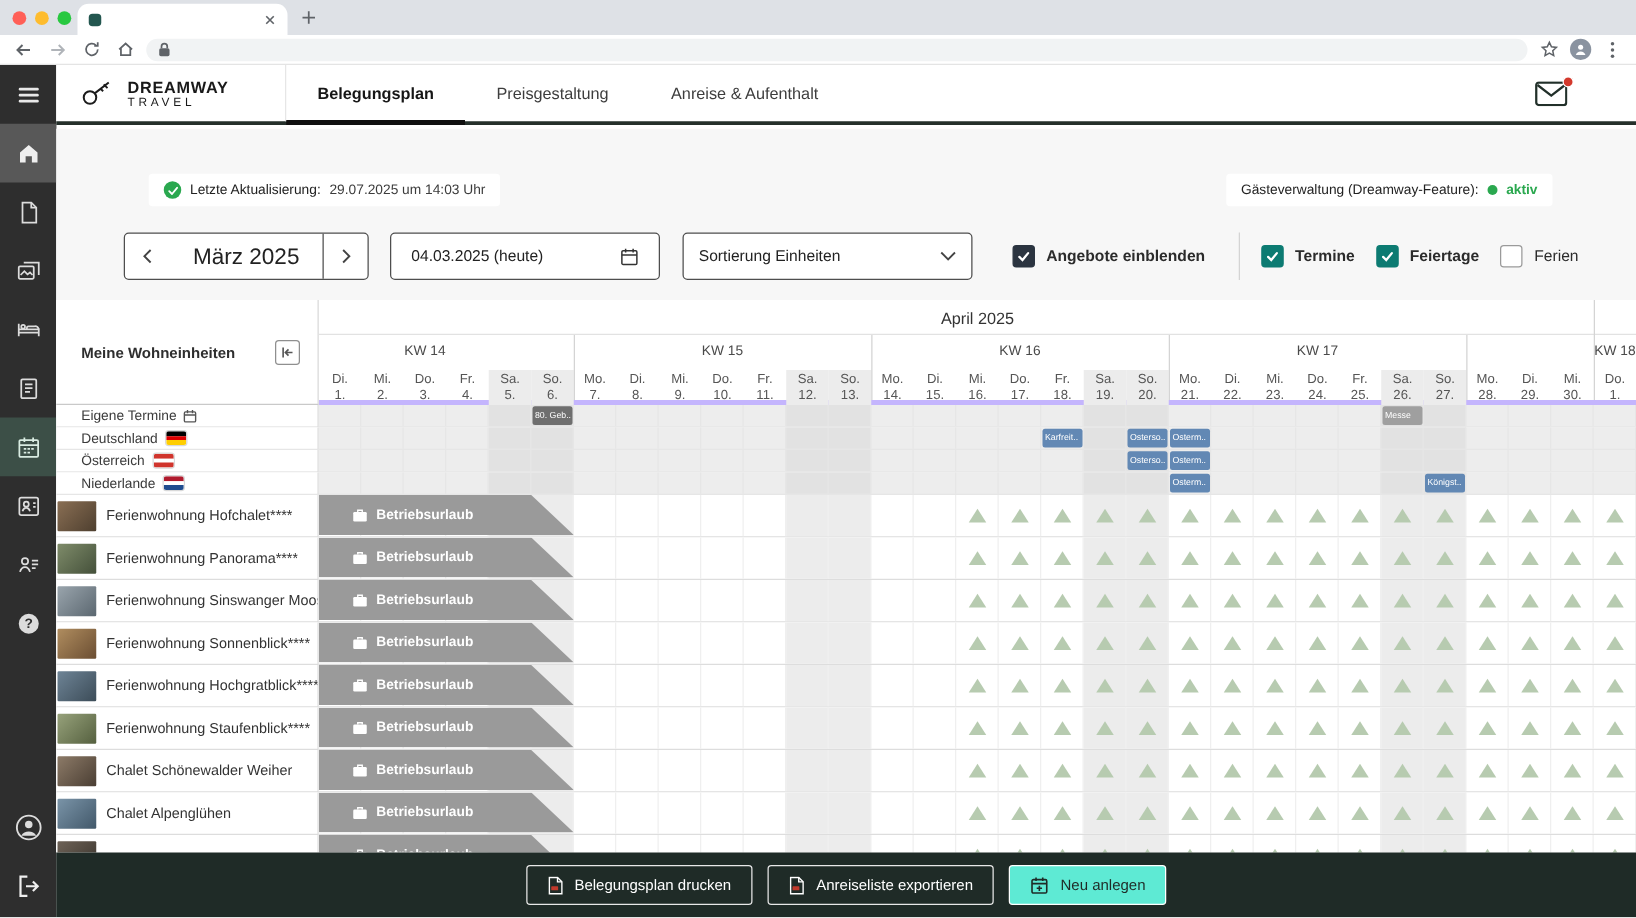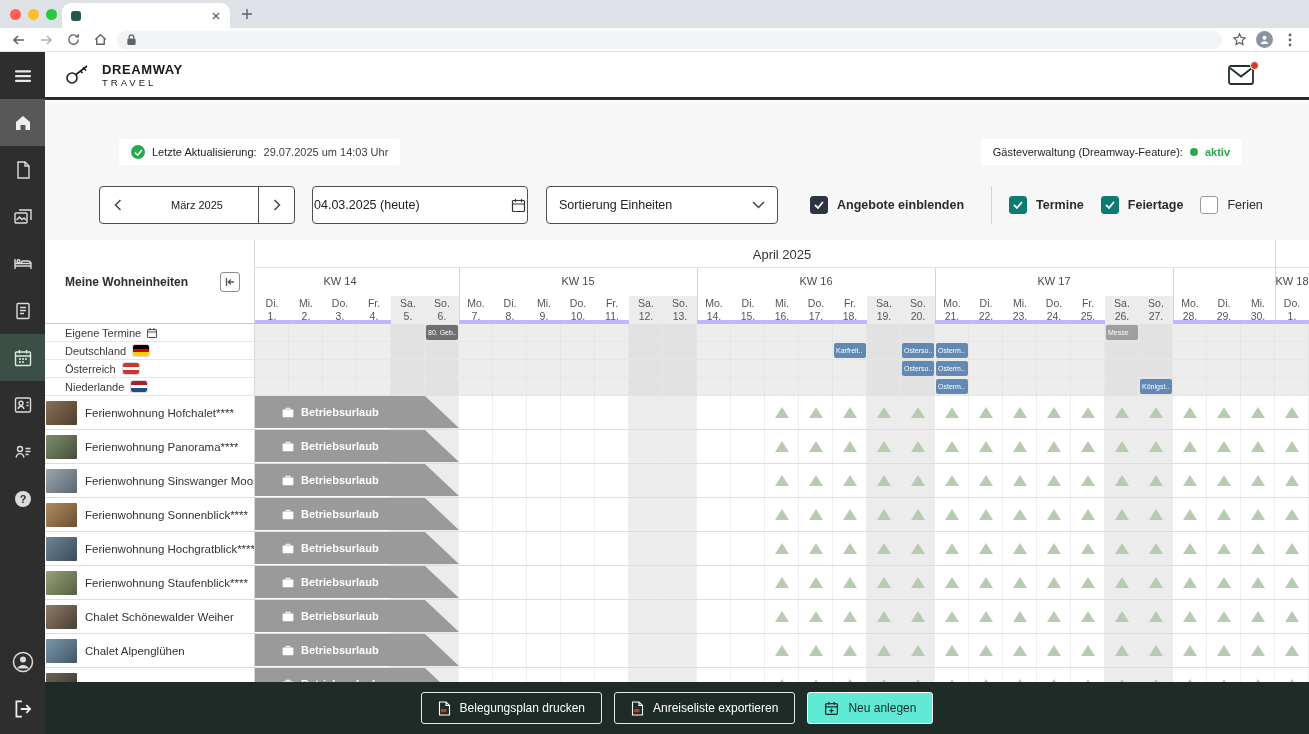--- a/index.html
+++ b/index.html
@@ -47,22 +47,22 @@
   .status-card{background:#fff;border-radius:3px;height:26px;display:flex;align-items:center;gap:7px;padding:0 12px;font-size:11px;color:#3c3c3c}
   .b{font-weight:normal;color:#222}
   .ccircle{width:14px;height:14px;border-radius:50%;background:#2aa84f;display:flex;align-items:center;justify-content:center;flex:none}
   .gdot{width:8px;height:8px;border-radius:50%;background:#2aa84f;flex:none}
   .gtext{color:#2aa84f;font-weight:bold}
   .controls-row{position:absolute;top:83px;left:54px;display:flex;align-items:center;height:38px}
   .boxed{height:38px;border:1px solid #4e4e4e;border-radius:4px;background:#fff;font-size:12.5px;color:#222}
   .month-nav{width:196px;display:flex;align-items:center}
   .nav-btn{width:36px;height:100%;display:flex;align-items:center;justify-content:center;background:none;border:none;cursor:pointer}
   .nav-btn.right{border-left:1px solid #4e4e4e}
-  .month-label{flex:1;text-align:center;font-size:11px;color:#222}
-  .date-field{margin-left:17px;width:216px;display:flex;align-items:center;justify-content:space-between;padding:0 1px;cursor:pointer}
+  .month-label{flex:1;text-align:center;font-size:18px;color:#222}
+  .date-field{margin-left:17px;width:216px;display:flex;align-items:center;justify-content:space-between;padding:0 16px;cursor:pointer}
   .select-field{margin-left:18px;width:232px;display:flex;align-items:center;justify-content:space-between;padding:0 12px;cursor:pointer}
   .cb{display:flex;align-items:center;gap:9px;cursor:pointer}
   .offers-cb{margin-left:32px}
   .cb-box{width:18px;height:18px;border-radius:3px;display:flex;align-items:center;justify-content:center;border:1.5px solid #9a9a9a;background:#fff;flex:none}
   .cb-box.dark{background:#2b3440;border-color:#2b3440}
   .cb-box.teal{background:#0c7b72;border-color:#0c7b72}
   .cb-text{font-size:12.5px;color:#2b2b2b;white-space:nowrap}
   .bold{font-weight:bold}
   .vdiv{width:1px;height:38px;background:#d4d4d4;margin:0 17px 0 27px}
   .filters{display:flex;align-items:center;gap:17px}
@@ -310,20 +310,31 @@
         <svg width="30" height="26" viewBox="0 0 30 26" fill="none" stroke="#1c1c1c" stroke-width="1.6">
             <circle cx="9" cy="16" r="5"></circle>
             <path d="M13 12.5L24 4m-4 1.5l3 3m-6 0l2.5 2.5"></path>
           </svg>
       </span>
       <span class="logo-text">
         <span class="l1" style="display:block">DREAMWAY</span>
         <span class="l2" style="display:block">TRAVEL</span>
       </span>
     </div>
+    <div class="main-nav">
+        <div class="nav-tab active">
+          <span>Belegungsplan</span>
+        </div>
+        <div class="nav-tab">
+          <span>Preisgestaltung</span>
+        </div>
+        <div class="nav-tab">
+          <span>Anreise &amp; Aufenthalt</span>
+        </div>
+      </div>
     <div class="mail">
       <svg width="26" height="20" viewBox="0 0 26 20" fill="none" stroke="#22302a" stroke-width="1.8">
           <rect x="1" y="1" width="24" height="18" rx="2"></rect>
           <path d="M2 3l11 8.5L24 3"></path>
         </svg>
       <span class="mail-dot"></span>
     </div>
   </div>
 
   <div class="toolbar-area">

